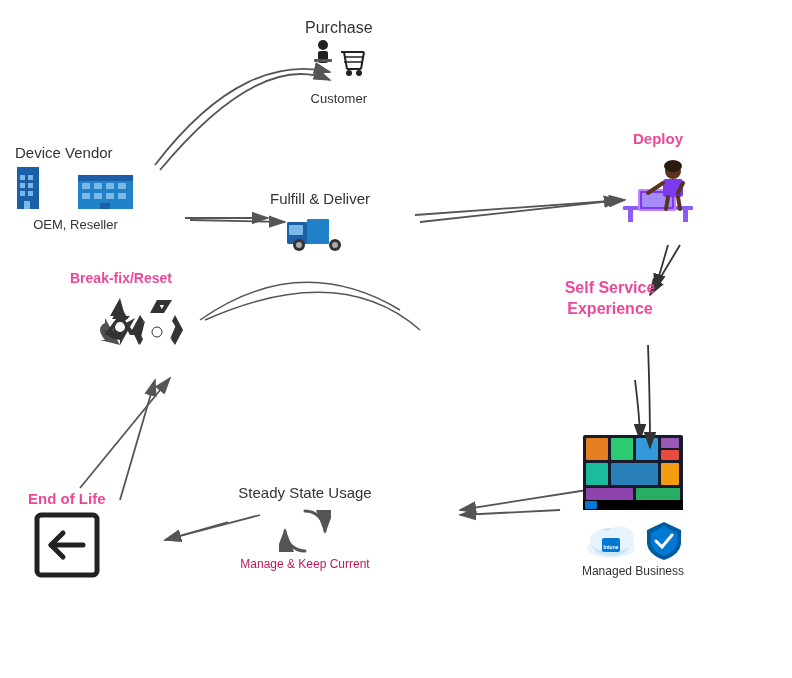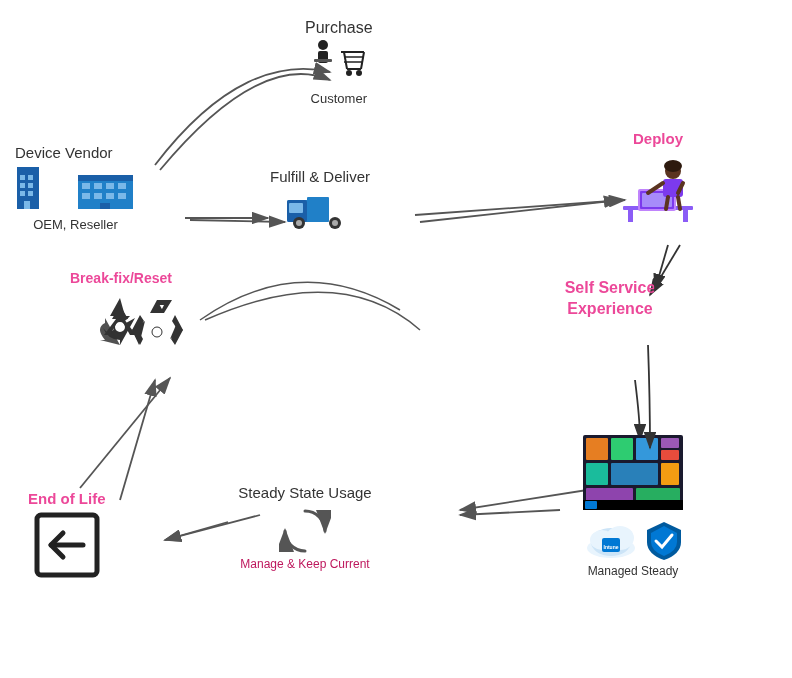--- a/index.html
+++ b/index.html
@@ -135,21 +135,21 @@
         <rect x="18" y="32" width="8" height="6" fill="#7ab8e8"></rect>
         <rect x="30" y="32" width="8" height="6" fill="#7ab8e8"></rect>
         <rect x="42" y="32" width="8" height="6" fill="#7ab8e8"></rect>
 
         <rect x="24" y="42" width="10" height="6" fill="#1a5fa8"></rect>
       </svg>
     </div>
     <div class="node-label">OEM, Reseller</div>
   </div>
 
-  <div class="node" style="left:270px; top:164px;">
+  <div class="node" style="left:270px; top:186px;">
     <div class="node-label" style="font-size:15px; font-weight:500;">Fulfill &amp; Deliver</div>
     
     <svg width="70" height="50" viewBox="0 0 70 50">
 
       <rect x="2" y="15" width="42" height="22" rx="2" fill="#2080c8"></rect>
       <rect x="2" y="15" width="20" height="22" rx="2" fill="#1a5fa8"></rect>
 
       <rect x="4" y="18" width="14" height="10" rx="1" fill="#7ab8e8"></rect>
 
       <rect x="22" y="12" width="22" height="25" rx="1" fill="#2080c8"></rect>
@@ -257,21 +257,21 @@
         <text x="27" y="29" text-anchor="middle" font-size="5" fill="white" font-weight="bold">Intune</text>
       </svg>
 
       <svg width="38" height="42" viewBox="0 0 38 42">
         <path d="M19,2 L36,10 L36,22 Q36,34 19,40 Q2,34 2,22 L2,10 Z" fill="#005a9e"></path>
         <path d="M19,6 L32,13 L32,22 Q32,31 19,36 Q6,31 6,22 L6,13 Z" fill="#0078d4"></path>
 
         <polyline points="11,21 17,27 27,15" stroke="white" stroke-width="3" fill="none" stroke-linecap="round"></polyline>
       </svg>
     </div>
-    <div class="node-label" style="font-size:12px; margin-top:2px;">Managed Steady</div>
+    <div class="node-label" style="font-size:12px; margin-top:2px;">Managed Business</div>
   </div>
 
   <div class="node" style="left:225px; top:480px; width:160px;">
     <div class="node-label" style="font-size:15px; font-weight:500; text-align:center;">Steady State Usage</div>
 
     <svg width="52" height="48" viewBox="0 0 52 48" style="margin: 4px auto; display:block;">
       <path d="M26,6 A20,20 0 0,1 46,26" stroke="#555" stroke-width="3" fill="none" stroke-linecap="round" marker-end="url(#arrowSm)"></path>
       <path d="M26,46 A20,20 0 0,1 6,26" stroke="#555" stroke-width="3" fill="none" stroke-linecap="round" marker-end="url(#arrowSm)"></path>
       <defs>
         <marker id="arrowSm" markerWidth="8" markerHeight="6" refX="7" refY="3" orient="auto">

